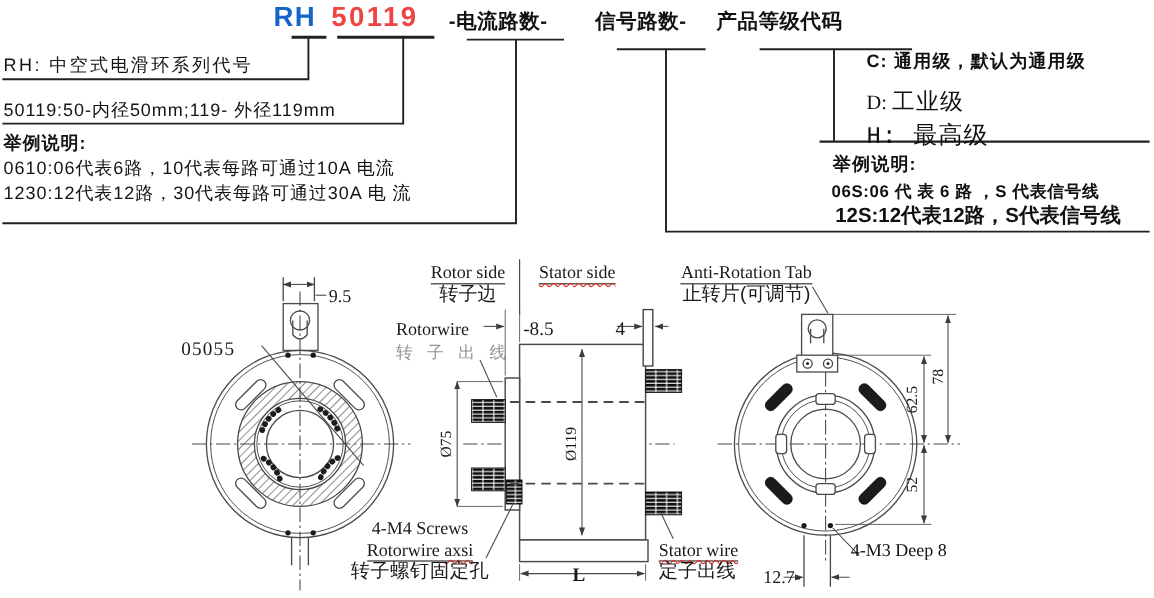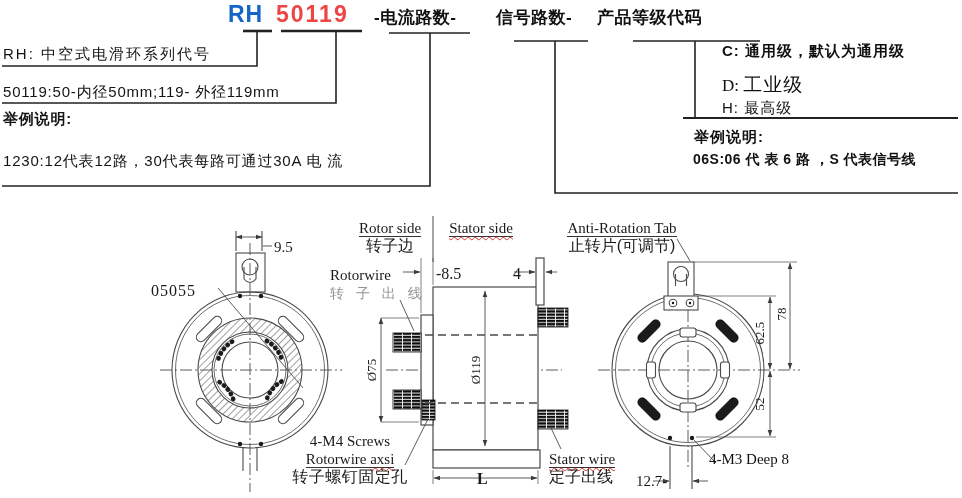--- a/index.html
+++ b/index.html
@@ -18,21 +18,21 @@
   .note{font-size:15px;letter-spacing:0.8px;color:#141414;text-align:center;}
   .n1{left:3px;top:45px;letter-spacing:2px;}
   .n2{left:3px;top:83px;}
   .n3{left:3px;top:110px;font-weight:600;}
   .n4{left:3px;top:131px;}
   .n5{left:3px;top:152px;}
   
   .g-c{left:722px;top:42px;font-size:15px;font-weight:bold;letter-spacing:1px;}
   .g-d{left:722px;top:72px;font-size:17px;font-family:"Liberation Serif",serif;}
   .g-d .big{font-size:19px;letter-spacing:1px;}
-  .g-h{left:722px;top:99px;font-size:15px;font-family:Liberation Sans, sans-serif;letter-spacing:1px;}
+  .g-h{left:722px;top:99px;font-size:20px;font-family:Liberation Mono, monospace;letter-spacing:1px;}
   .s-head{left:694px;top:128px;font-size:15px;font-weight:bold;letter-spacing:1px;}
   .s-ex1{left:693px;top:151px;font-size:14px;font-weight:bold;letter-spacing:0.5px;}
   .s-ex2{left:696px;top:168px;font-size:17px;font-weight:bold;}
   
   .dlabel{font-family:"Liberation Serif",serif;font-size:15px;color:#1a1a1a;text-align:center;line-height:18px;}
   .dlabel .cn{font-family:"Liberation Sans",sans-serif;font-size:16px;}
   .u{border-bottom:1.4px solid #333;padding-bottom:0px;display:inline-block;line-height:16px;}
   .wavy{text-decoration:underline;text-decoration-style:wavy;text-decoration-color:#d93025;text-decoration-thickness:1px;text-underline-offset:3px;text-align:right;}
   .rotorside{left:348px;top:219px;width:84px;}
   .statorside{left:442px;top:219px;width:78px;}
@@ -235,27 +235,29 @@
 
   <div class="abs t-series">RH</div>
   <div class="abs t-model">50119</div>
   <div class="abs t-cn t-current">-电流路数-</div>
   <div class="abs t-cn t-signal">信号路数-</div>
   <div class="abs t-cn t-grade">产品等级代码</div>
 
   <div class="abs note n1">RH: 中空式电滑环系列代号</div>
   <div class="abs note n2">50119:50-内径50mm;119- 外径119mm</div>
   <div class="abs note n3">举例说明:</div>
+  <div class="abs note n4">0610:06代表6路，10代表每路可通过10A 电流</div>
   <div class="abs note n5">1230:12代表12路，30代表每路可通过30A 电 流</div>
 
   <div class="abs g-c">C: 通用级，默认为通用级</div>
   <div class="abs g-d"><span>D:</span> <span class="big">工业级</span></div>
   <div class="abs g-h">H: 最高级</div>
   <div class="abs s-head">举例说明:</div>
   <div class="abs s-ex1">06S:06 代 表 6 路 ，S 代表信号线</div>
+  <div class="abs s-ex2">12S:12代表12路，S代表信号线</div>
 
   <div class="abs dlabel rotorside">
     <span class="u">Rotor side</span><br>
     <span class="cn">转子边</span>
   </div>
   <div class="abs dlabel statorside">
     <span class="u"><span class="wavy">Stator side</span></span>
   </div>
   <div class="abs dlabel antirot">
     <span class="u">Anti-Rotation Tab</span><br>

